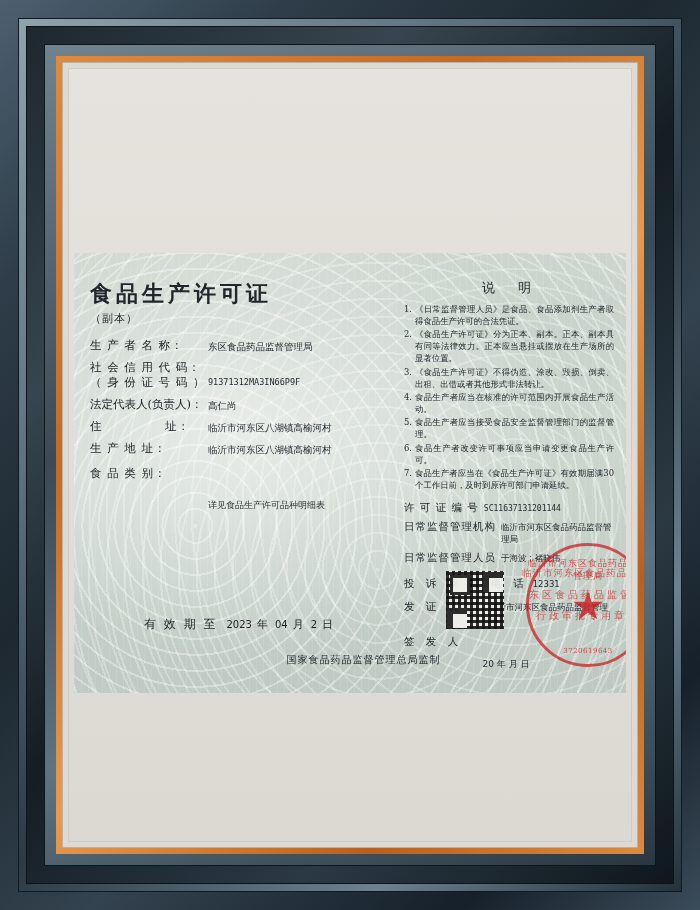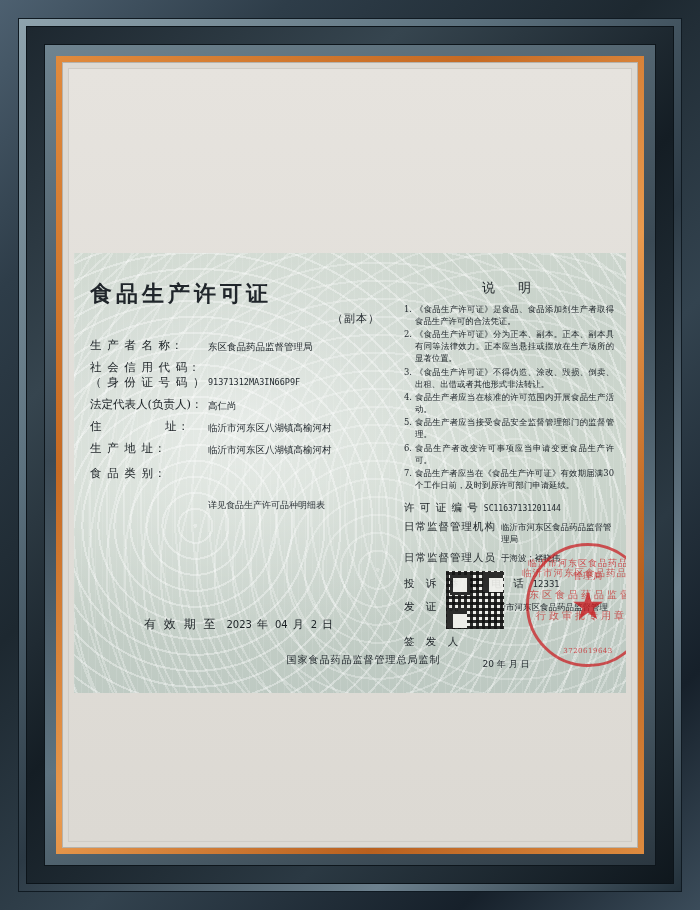--- a/index.html
+++ b/index.html
@@ -111,21 +111,21 @@
     letter-spacing: 4px;
     color: #20262b;
     text-align: left;
     margin: 0 0 2px 0;
     white-space: nowrap;
   }
   .cert-subtitle {
     font-family: "DejaVu Serif", serif;
     font-size: 11px;
     color: #252b30;
-    text-align: right;
+    text-align: left;
     letter-spacing: 1px;
     margin-bottom: 12px;
   }
   .field-row {
     display: flex;
     align-items: center;
     margin-bottom: 7px;
     font-size: 11px;
     color: #1c2226;
   }
@@ -387,21 +387,21 @@
         <div class="field-label">食 品 类 别：</div>
         <div class="field-value"></div>
       </div>
 
       <div class="cat-note">详见食品生产许可品种明细表</div>
     </div>
 
     <div class="right-col">
       <div class="notes-title">说　明</div>
       <ul class="notes-list">
-        <li><span class="num">1.</span><span>《食品生产许可证》是食品、食品添加剂生产者取得食品生产许可的合法凭证。</span></li>
+        <li><span class="num">1.</span><span>《日常监督管理人员》是食品、食品添加剂生产者取得食品生产许可的合法凭证。</span></li>
         <li><span class="num">2.</span><span>《食品生产许可证》分为正本、副本。正本、副本具有同等法律效力。正本应当悬挂或摆放在生产场所的显著位置。</span></li>
         <li><span class="num">3.</span><span>《食品生产许可证》不得伪造、涂改、毁损、倒卖、出租、出借或者其他形式非法转让。</span></li>
         <li><span class="num">4.</span><span>食品生产者应当在核准的许可范围内开展食品生产活动。</span></li>
         <li><span class="num">5.</span><span>食品生产者应当接受食品安全监督管理部门的监督管理。</span></li>
         <li><span class="num">6.</span><span>食品生产者改变许可事项应当申请变更食品生产许可。</span></li>
         <li><span class="num">7.</span><span>食品生产者应当在《食品生产许可证》有效期届满30个工作日前，及时到原许可部门申请延续。</span></li>
       </ul>
 
       <div class="right-fields">
         <div class="rf-row">

